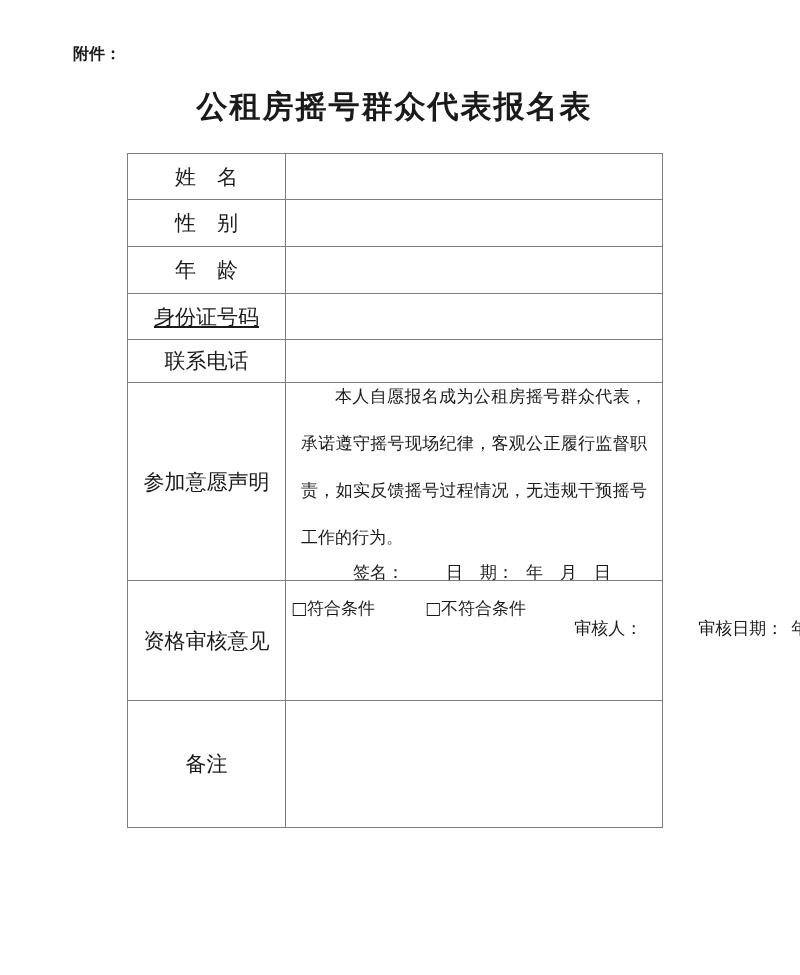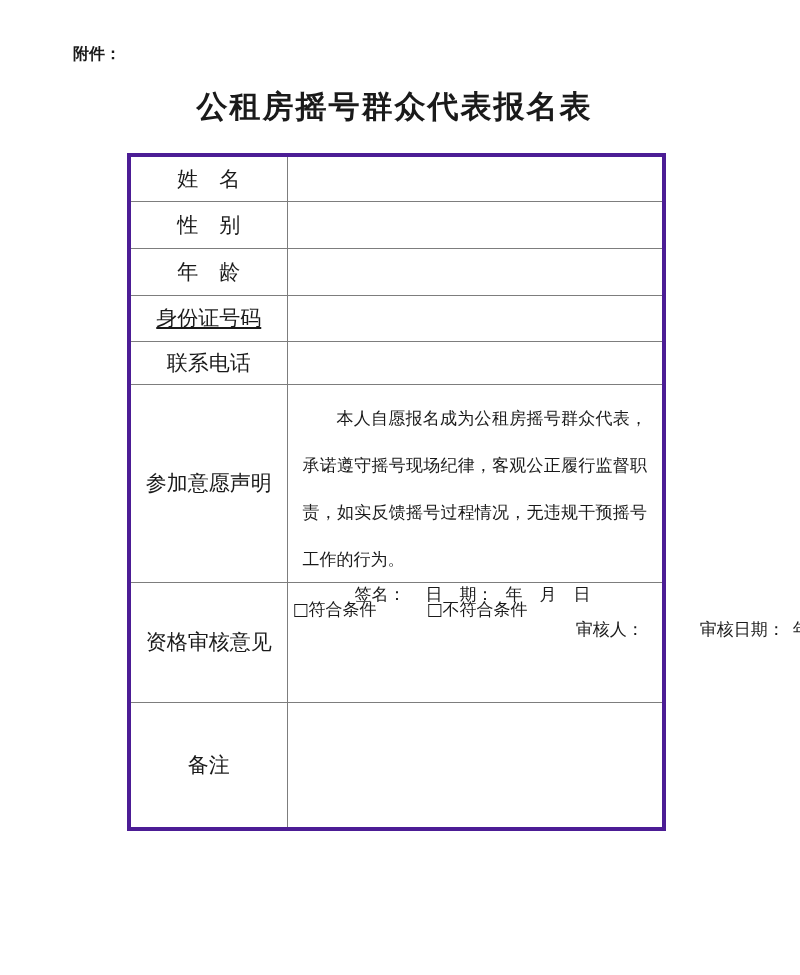--- a/index.html
+++ b/index.html
@@ -31,21 +31,21 @@
     letter-spacing: 2px;
     white-space: nowrap;
   }
   table.form-table {
     position: absolute;
     left: 127px;
     top: 153px;
     width: 535px;
     table-layout: fixed;
     border-collapse: collapse;
-    border: 4px solid #4c1d95;
+    border: 1px solid #4c1d95;
   }
   col.col-label { width: 158px; }
   col.col-value { width: 377px; }
   td {
     border: 1px solid #7d7d7d;
     vertical-align: middle;
   }
   td.label-cell {
     text-align: center;
     font-size: 21px;
@@ -58,36 +58,36 @@
   tr.row-simple-4 { height: 47px; }
   tr.row-simple-5 { height: 46px; text-decoration: underline; }
   tr.row-simple-6 { height: 43px; }
   tr.row-simple-7 { height: 48px; }
   tr.row-statement { height: 198px; }
   tr.row-review { height: 120px; }
   tr.row-remarks { height: 127px; }
   .statement-inner {
     display: flex;
     flex-direction: column;
-    justify-content: flex-start;
+    justify-content: center;
     height: 196px;
     padding: 10px 15px 16px 15px;
   }
   .statement-text {
     font-size: 17px;
     line-height: 47px;
     text-indent: 34px;
     text-align: justify;
   }
   .sig-line {
     font-size: 17px;
     padding-left: 52px;
     white-space: nowrap;
   }
-  .sig-line .date-label { margin-left: 20px; }
+  .sig-line .date-label { margin-left: 42px; }
   .sig-line .ymd { margin-left: 12px; }
   .review-inner {
     display: flex;
     flex-direction: row;
     justify-content: flex-start;
     height: 118px;
     padding: 15px 8px 18px 5px;
   }
   .checkbox-line { font-size: 17px; white-space: nowrap; }
   .checkbox-line .opt2 { margin-left: 50px; }

